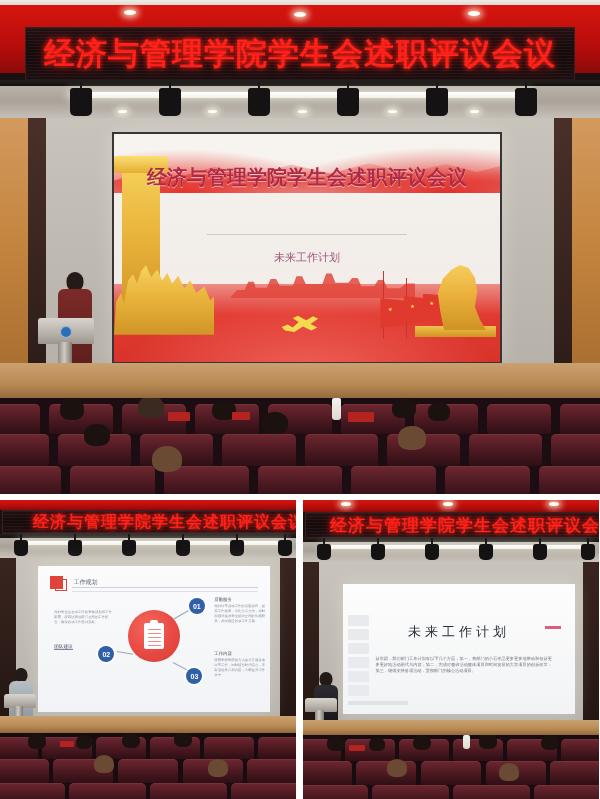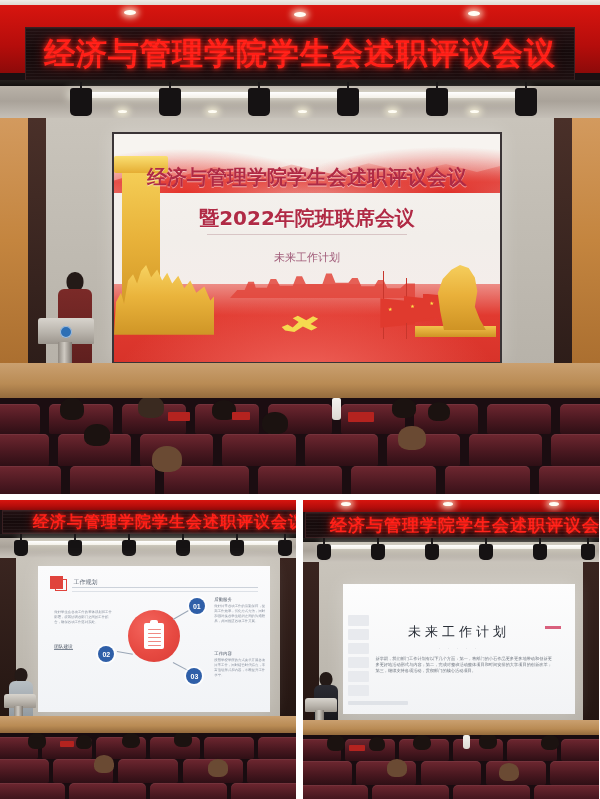--- a/index.html
+++ b/index.html
@@ -405,21 +405,20 @@
         <div class="flag" style="right:12%;width:8%;height:11%;bottom:19%;">
           <span class="star">★</span>
         </div>
         <div class="lion-base"></div>
         <div class="lion"></div>
 
         <div class="emblem"></div>
 
         <div class="slide-title-block">
           <div class="slide-title-1" style="font-size:20px;">经济与管理学院学生会述职评议会议</div>
-          <div class="slide-title-2" style="font-size:20px;margin-top:14px;">暨2022年院班联席会议</div>
         </div>
         <div class="rule" style="top:44%;"></div>
         <div class="slide-sub" style="position:absolute;left:0;right:0;top:51%;font-size:11px;">未来工作计划</div>
       </div>
     </div>
 
     <div class="person" style="left:56px;top:272px;width:38px;height:92px;">
       <div class="head" style="width:17px;height:19px;"></div>
       <div class="body" style="top:17px;width:34px;height:76px;background:linear-gradient(180deg,#7b2a28 0%,#5e1f1e 100%);"></div>
     </div>

